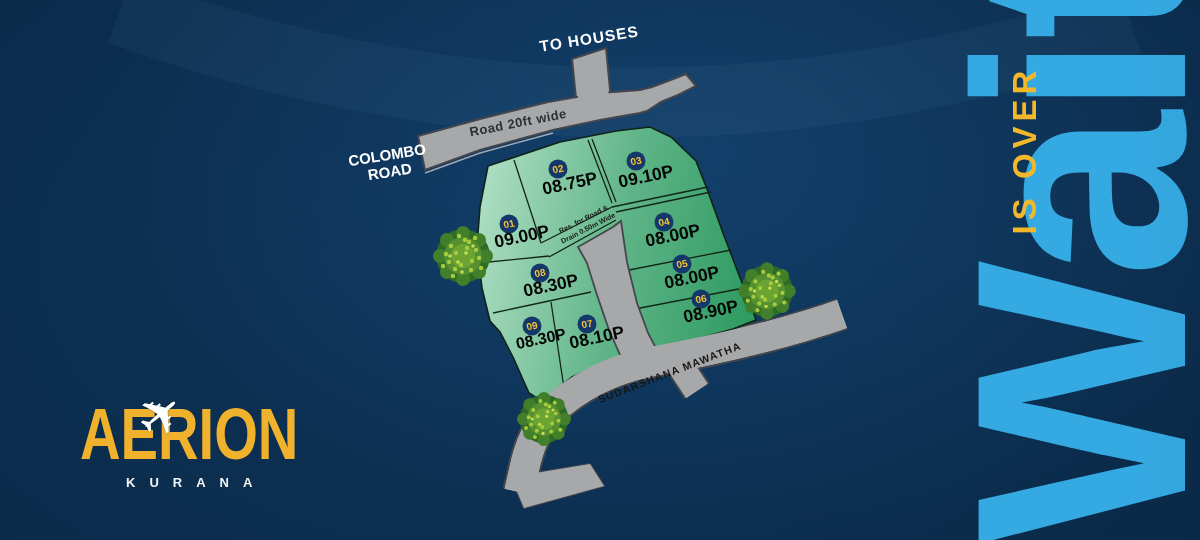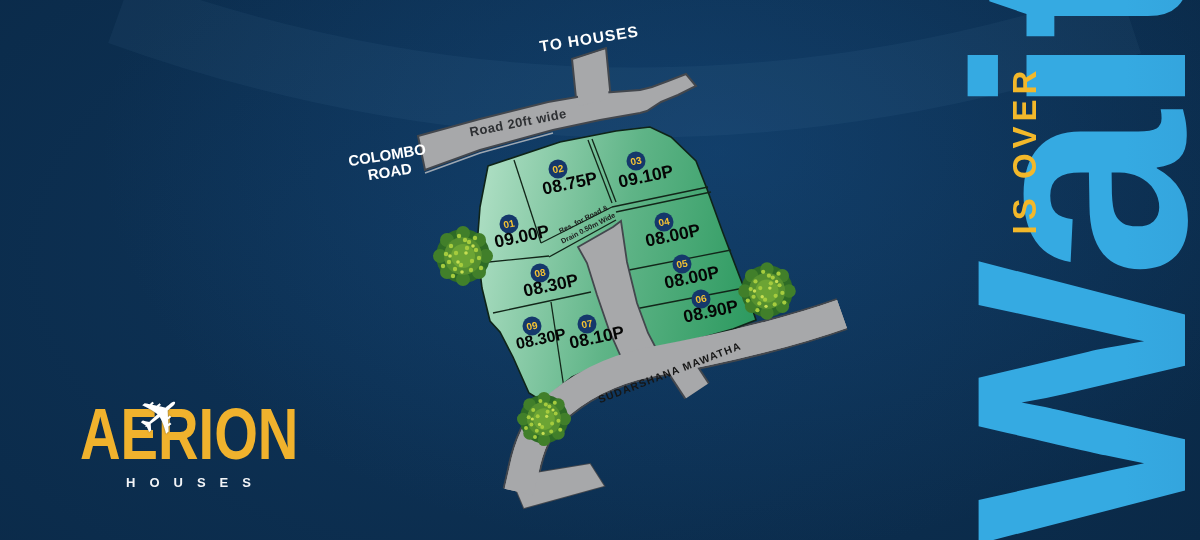--- a/index.html
+++ b/index.html
@@ -193,16 +193,16 @@
       <text transform="translate(532,326) rotate(-12)" y="3.5" text-anchor="middle" font-size="10" fill="#f5c233">09</text>
       <text transform="translate(542,344) rotate(-12)" text-anchor="middle" font-size="16" fill="#050505">08.30P</text>
     </g>
   </g>
 </svg>
 
 
 <div class="logo">
   <div class="brand">AERION</div>
   <span class="plane">✈</span>
-  <div class="sub">HOUSES</div>
+  <div class="sub">KURANA</div>
 </div>
 
 </div>
 
 </body></html>

